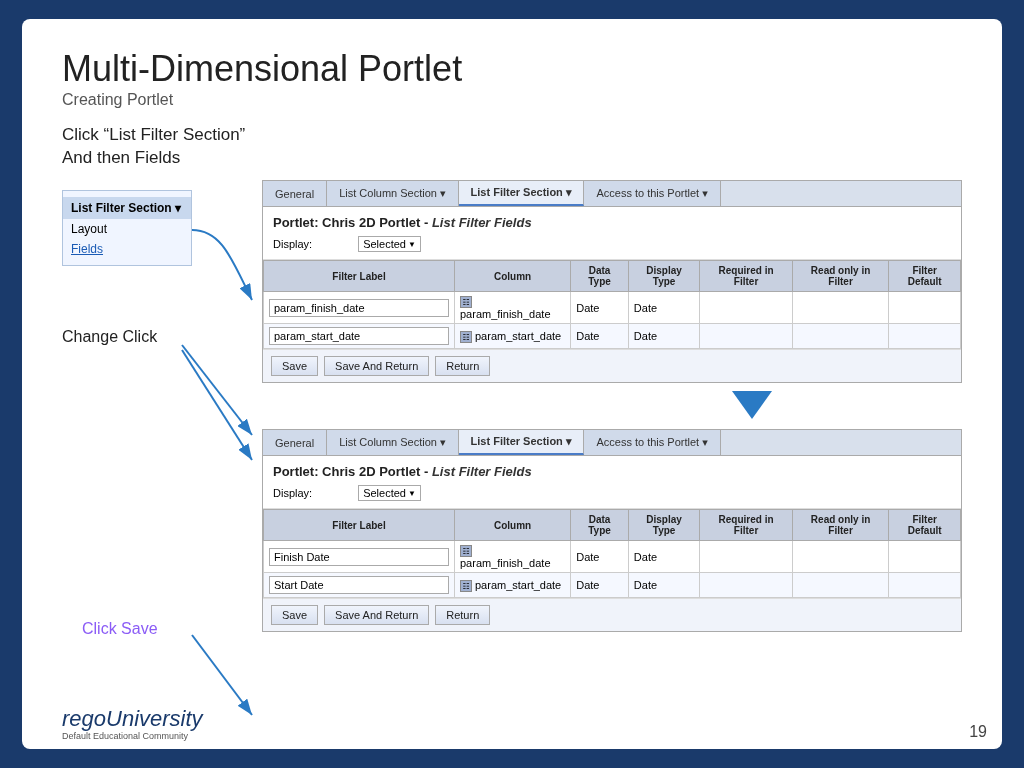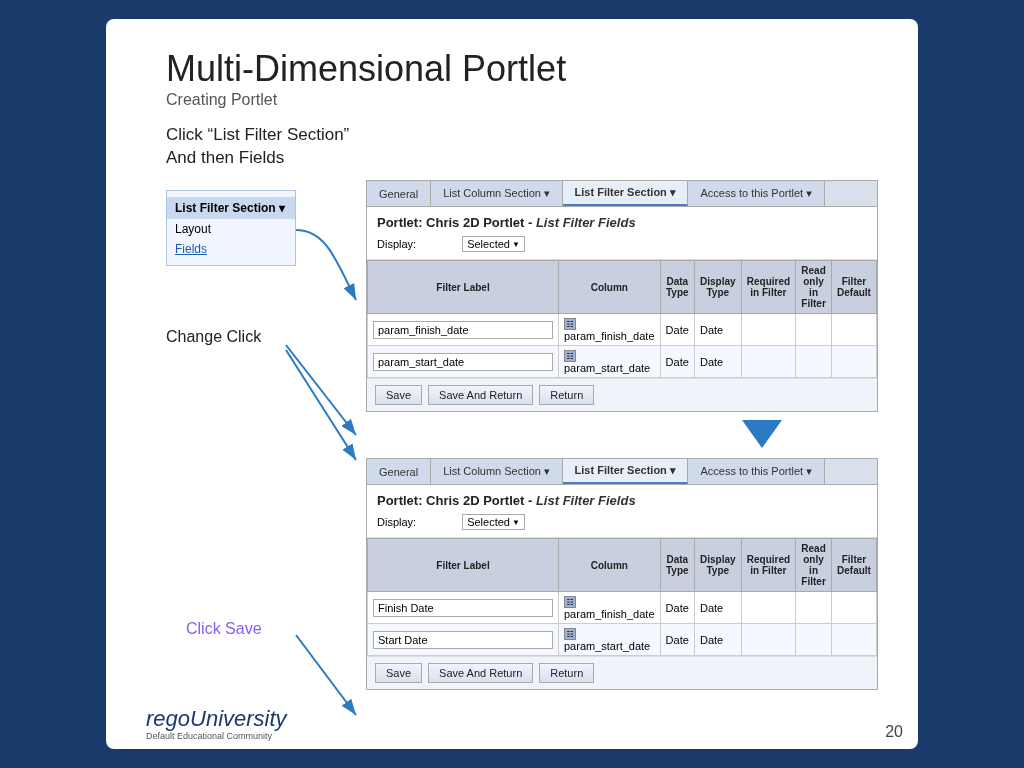--- a/index.html
+++ b/index.html
@@ -8,24 +8,24 @@
       display: flex;
       justify-content: center;
       align-items: center;
       width: 1024px;
       height: 768px;
       font-family: Arial, sans-serif;
       overflow: hidden;
     }
     .slide {
       background: white;
-      width: 812px;
+      width: 980px;
       height: 730px;
       border-radius: 8px;
-      padding: 30px 40px 20px 60px;
+      padding: 30px 40px 20px 40px;
       position: relative;
       display: flex;
       flex-direction: column;
     }
     .slide-title {
       font-size: 36px;
       font-weight: normal;
       color: #222;
       line-height: 1.1;
       margin-bottom: 2px;
@@ -469,14 +469,14 @@
     </div>
   </div>
 
   <div class="logo-area">
     <div class="logo-text">
       <span>rego</span><span style="font-weight:300;font-style:italic;">University</span>
     </div>
     <div class="logo-tagline">Default Educational Community</div>
   </div>
 
-  <div class="page-number">20</div>
+  <div class="page-number">19</div>
 </div>
 
 </body></html>

